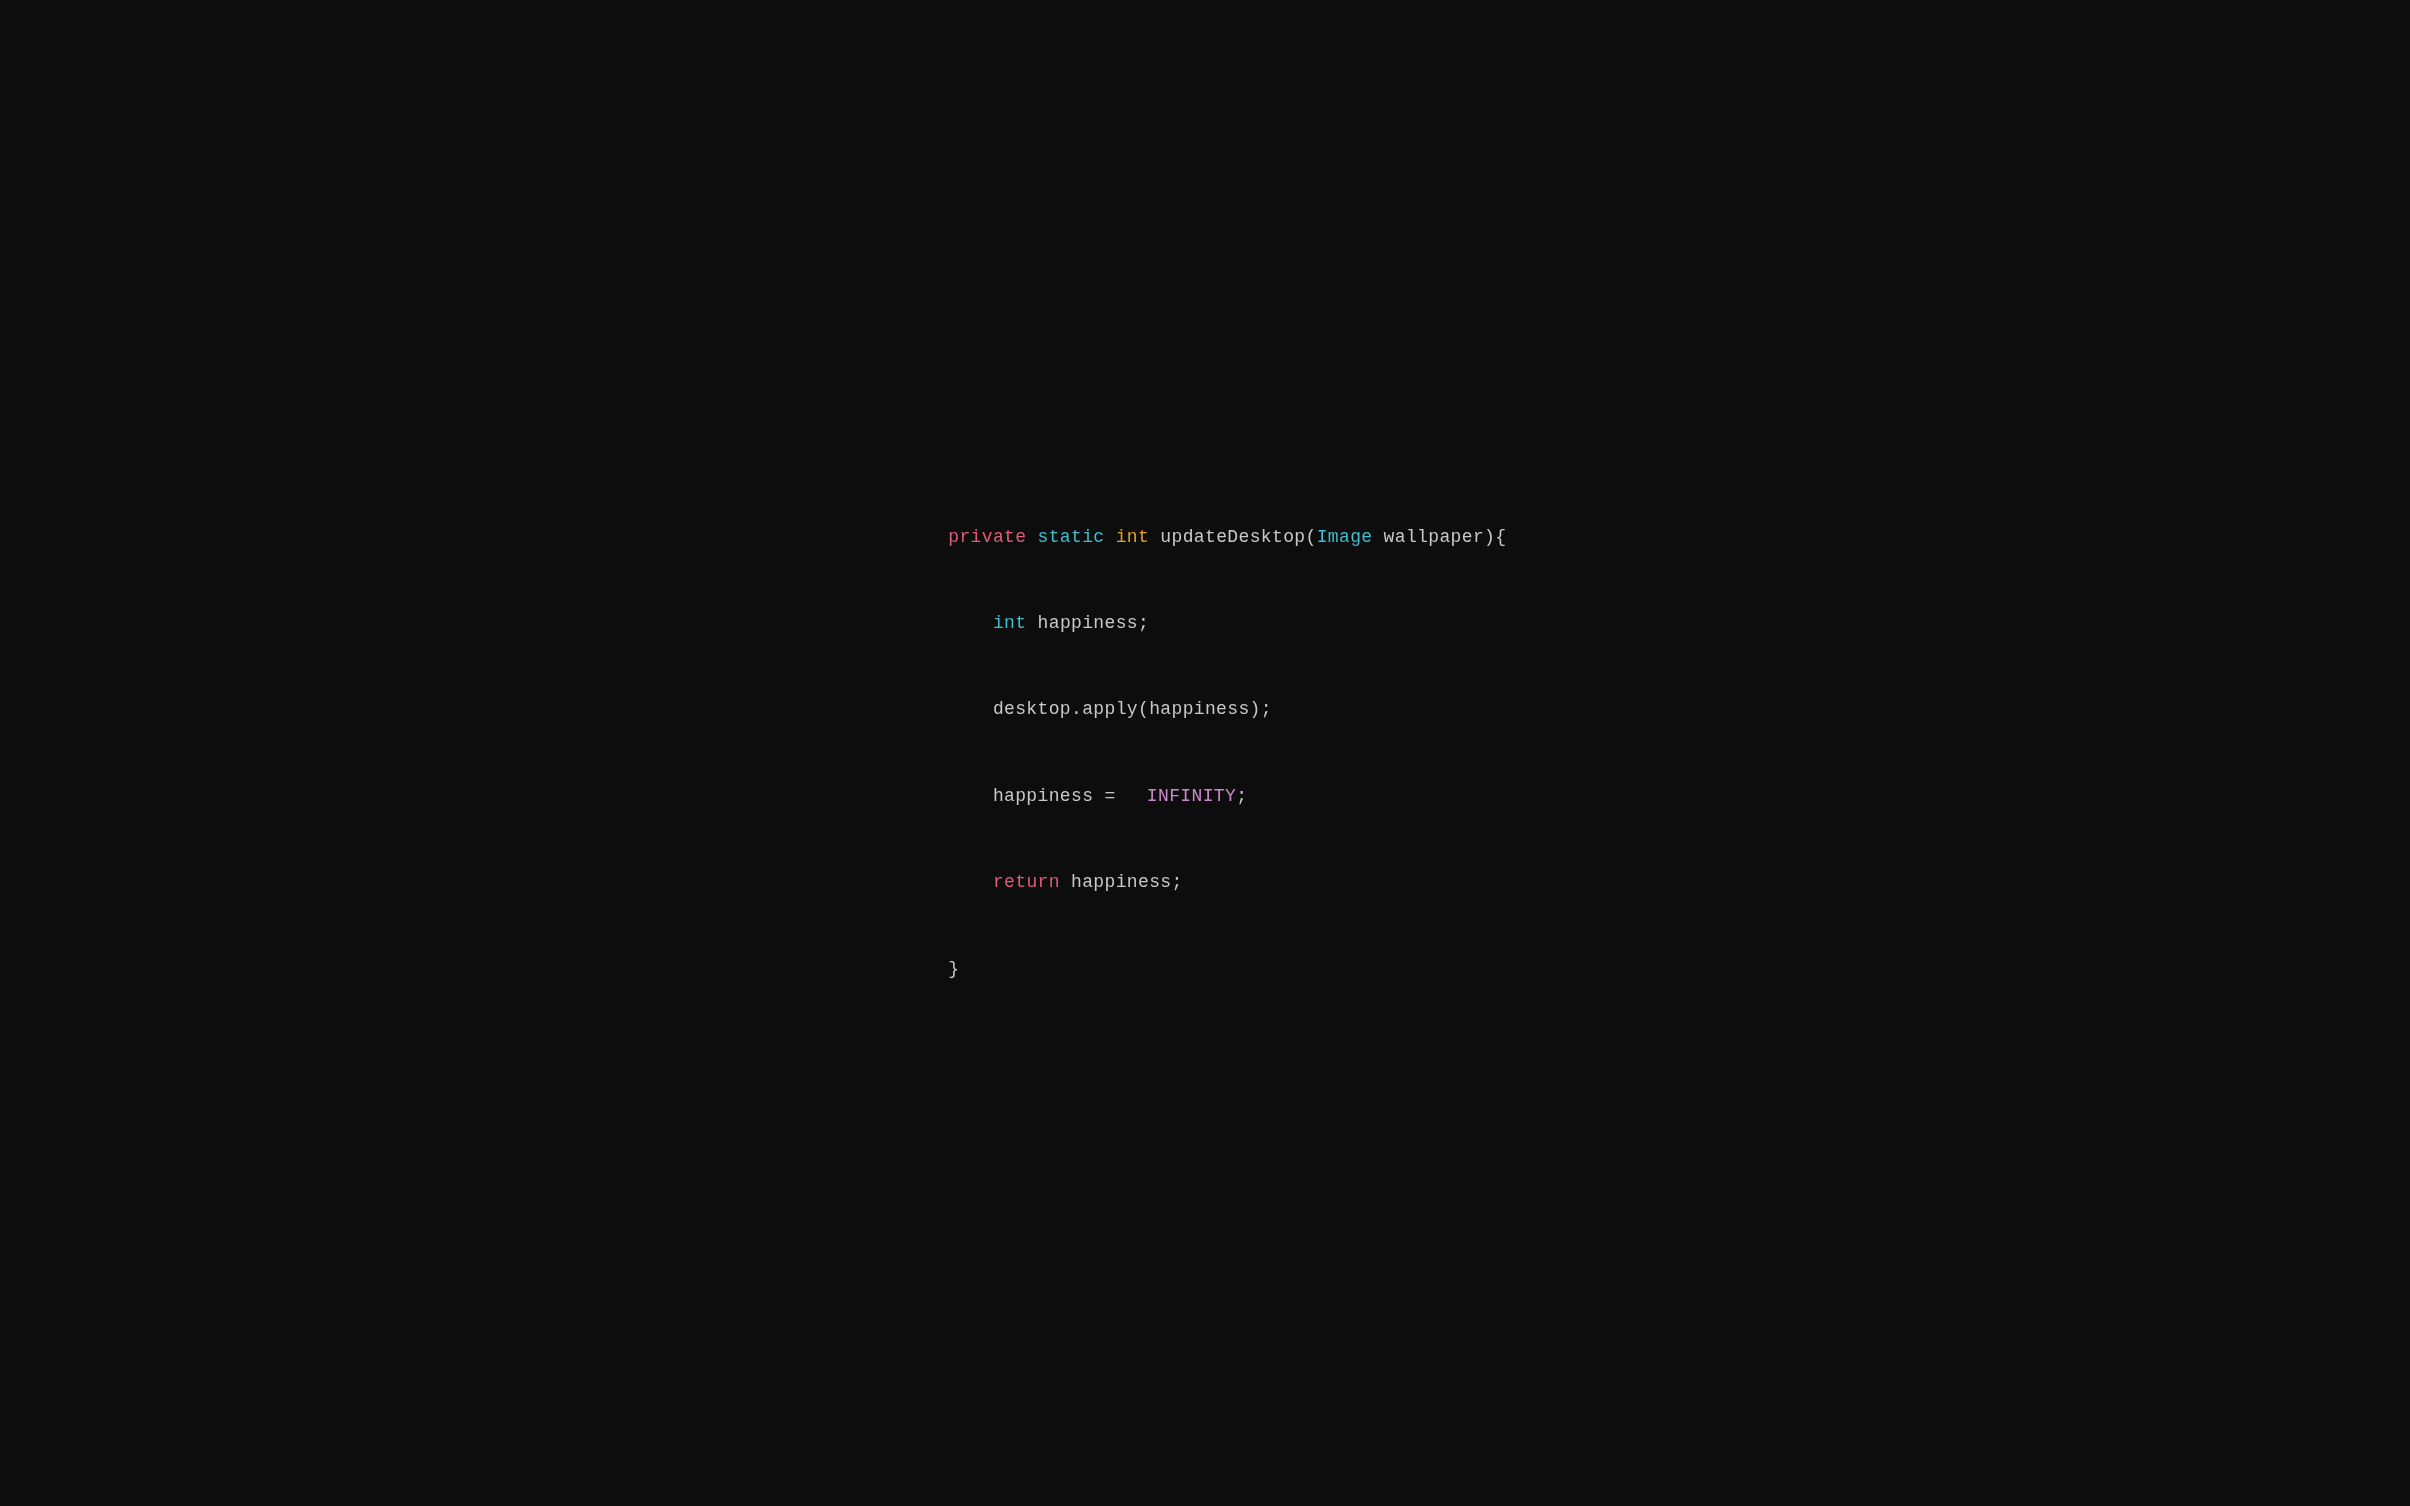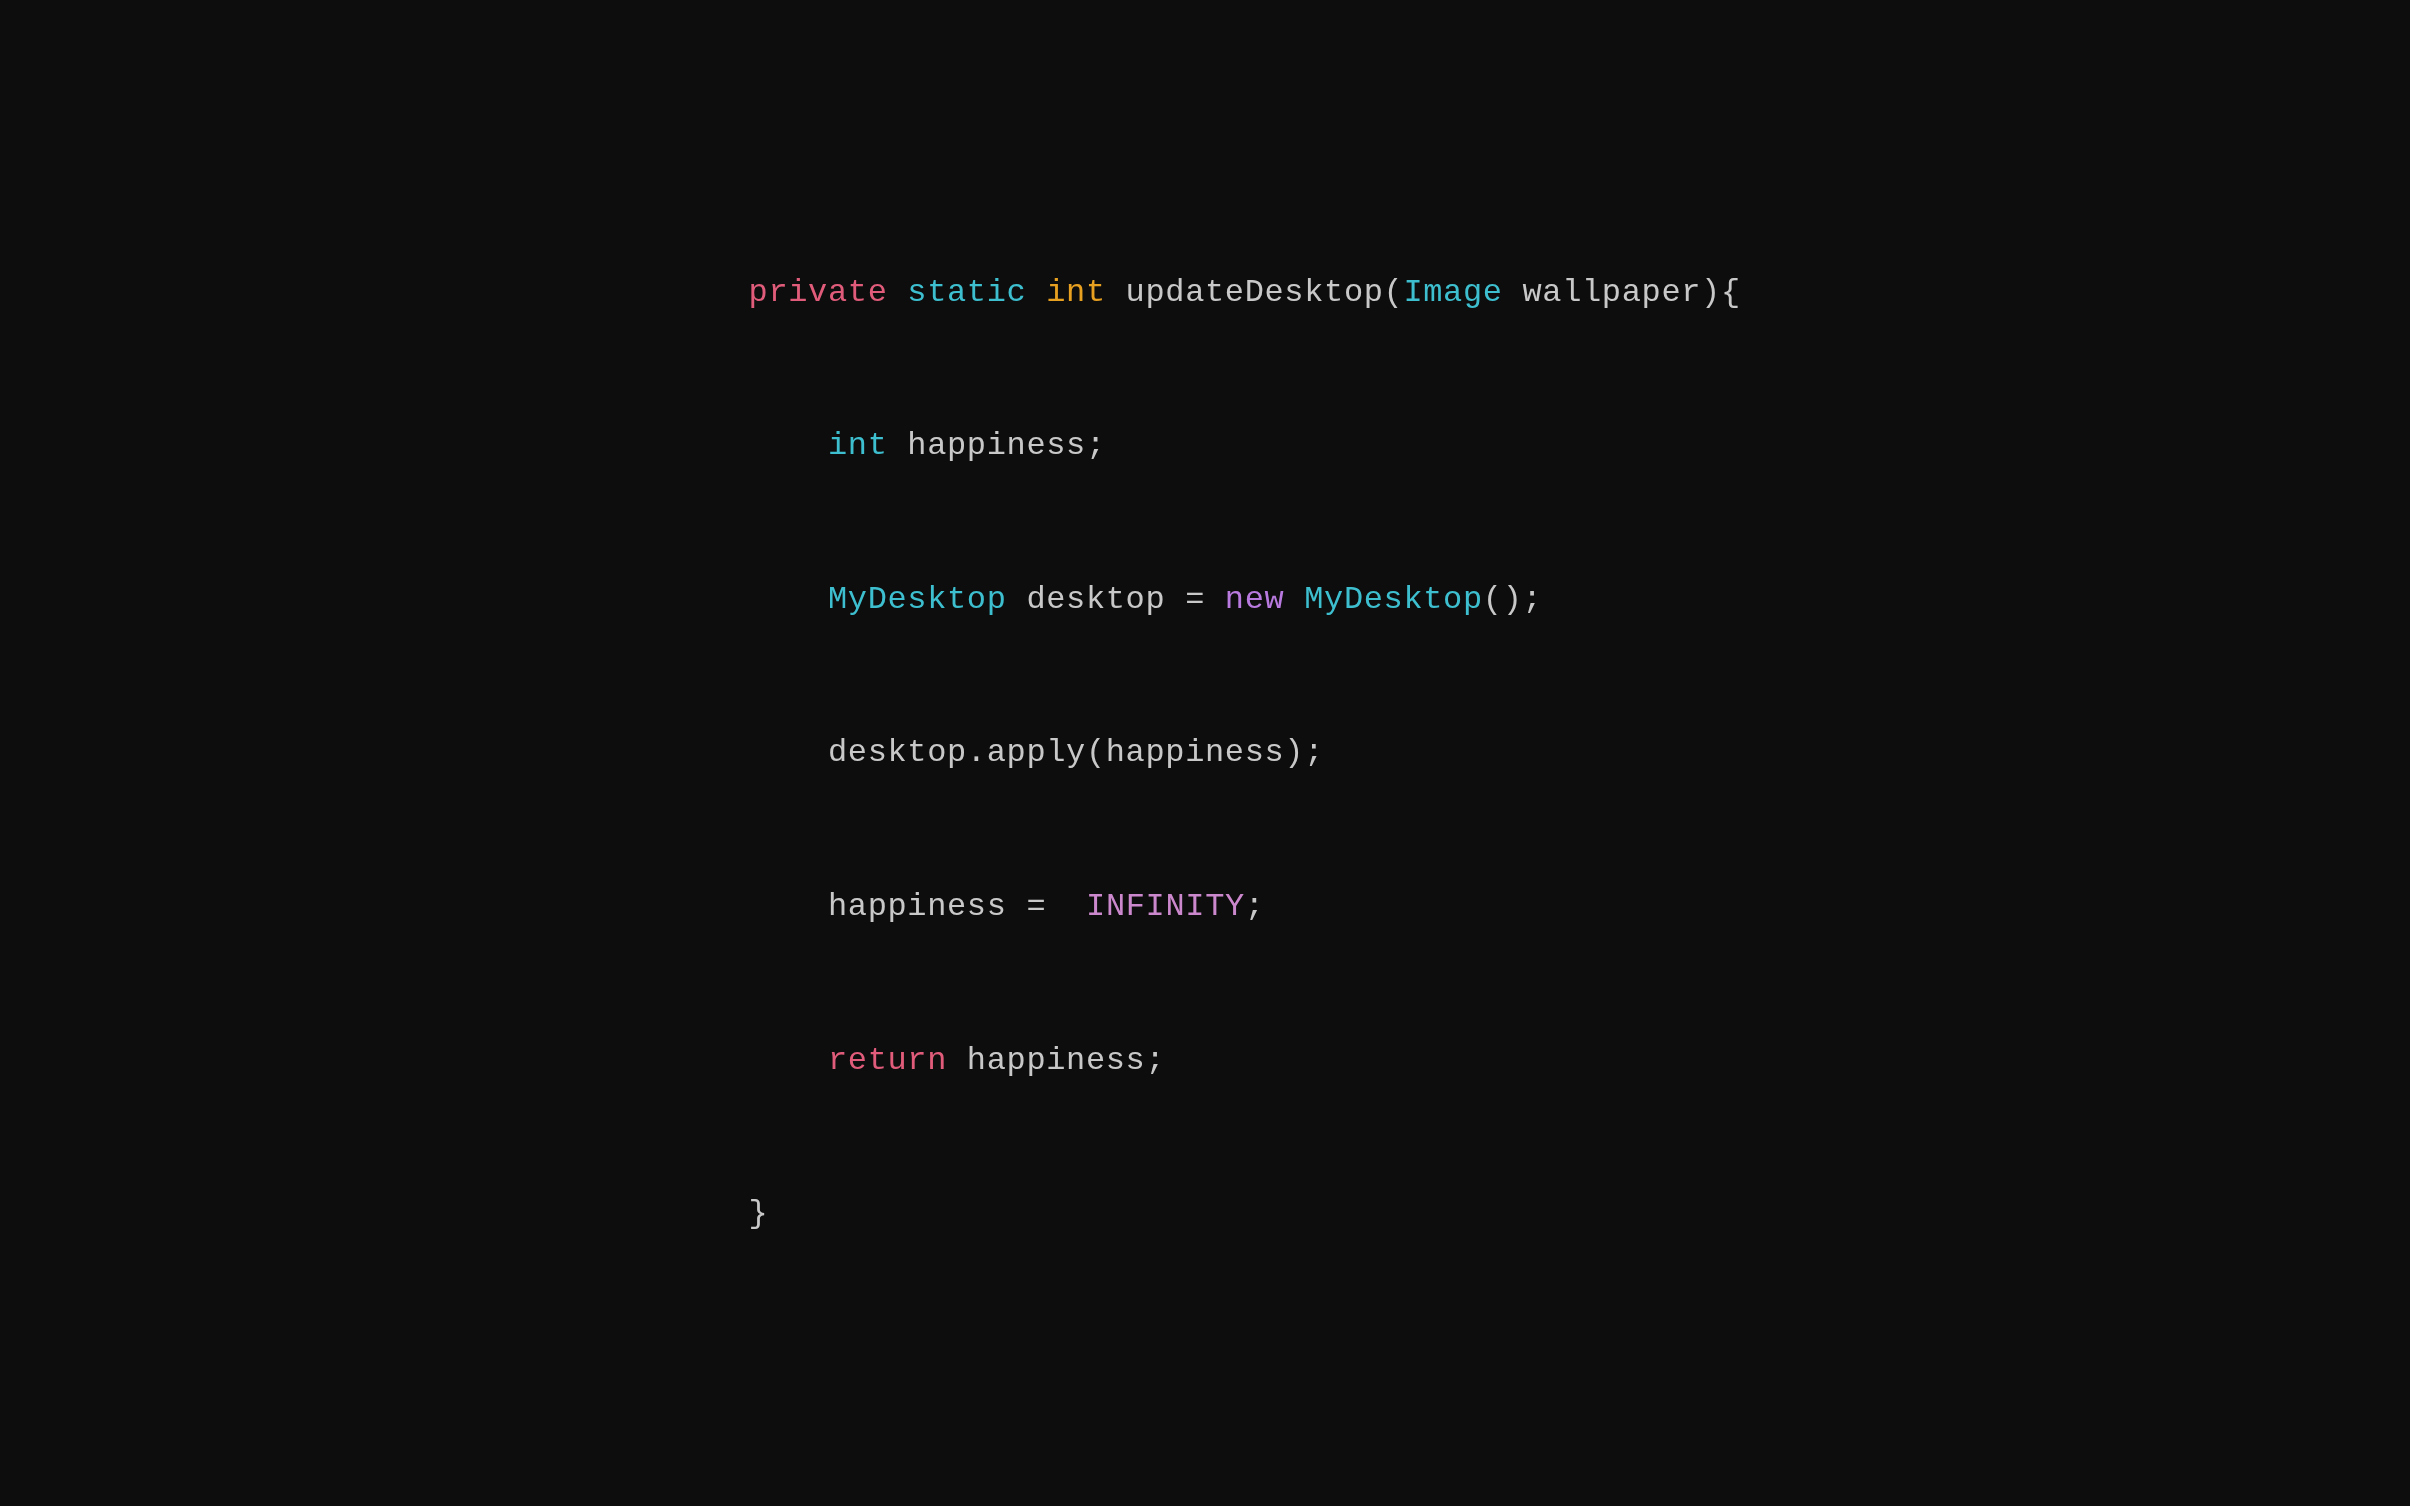--- a/index.html
+++ b/index.html
@@ -12,21 +12,21 @@
       width: 100%;
       height: 100%;
       background-color: #0d0d0d;
       display: flex;
       align-items: center;
       justify-content: center;
       font-family: 'Courier New', Courier, monospace;
     }
 
     .code-block {
-      font-size: 32px;
+      font-size: 18px;
       line-height: 1.6;
       letter-spacing: 0.02em;
     }
 
     .line {
       display: block;
       white-space: pre;
     }
 
     .keyword-private { color: #e05c7a; }
@@ -43,23 +43,20 @@
 <body>
 
 <div class="code-block">
   <span class="line">
     <span class="keyword-private">private</span><span class="plain"> </span><span class="keyword-static">static</span><span class="plain"> </span><span class="keyword-int">int</span><span class="plain"> updateDesktop(</span><span class="class-name">Image</span><span class="plain"> wallpaper){</span>
   </span>
   <span class="line">
     <span class="plain">    </span><span class="class-name">int</span><span class="plain"> happiness;</span>
   </span>
   <span class="line">
-    <span class="plain">    </span><span class="class-name">MyDesktop</span><span class="plain"> desktop = </span><span class="keyword-new">new</span><span class="plain"> </span><span class="class-name">MyDesktop</span><span class="plain">();</span>
-  </span>
-  <span class="line">
     <span class="plain">    desktop.apply(happiness);</span>
   </span>
   <span class="line">
     <span class="plain">    happiness = </span><span class="infinity">INFINITY</span><span class="plain">;</span>
   </span>
   <span class="line">
     <span class="plain">    </span><span class="keyword-return">return</span><span class="plain"> happiness;</span>
   </span>
   <span class="line">
     <span class="brace">}</span>

